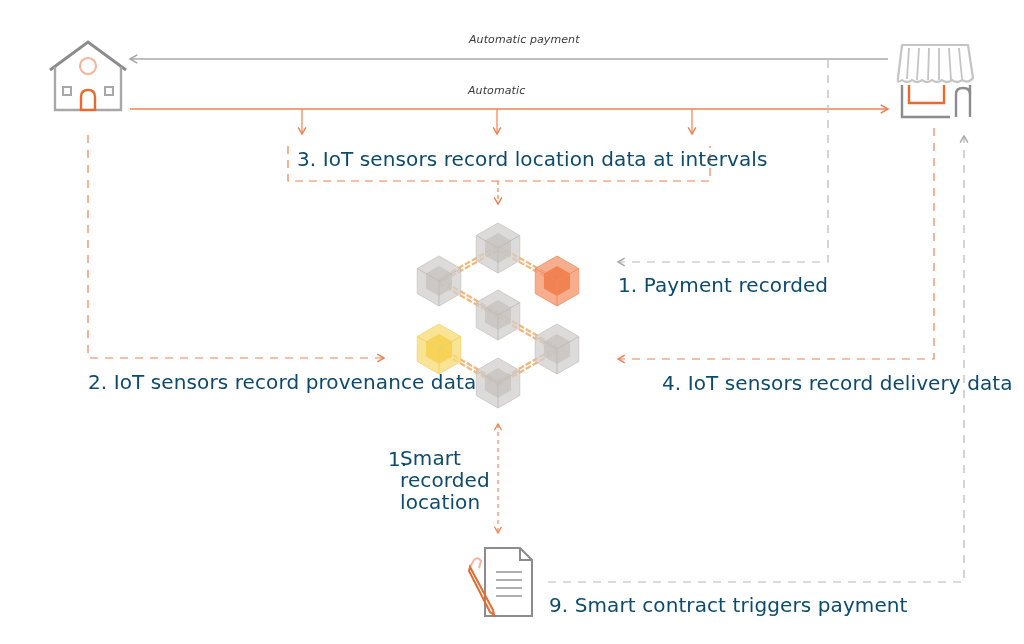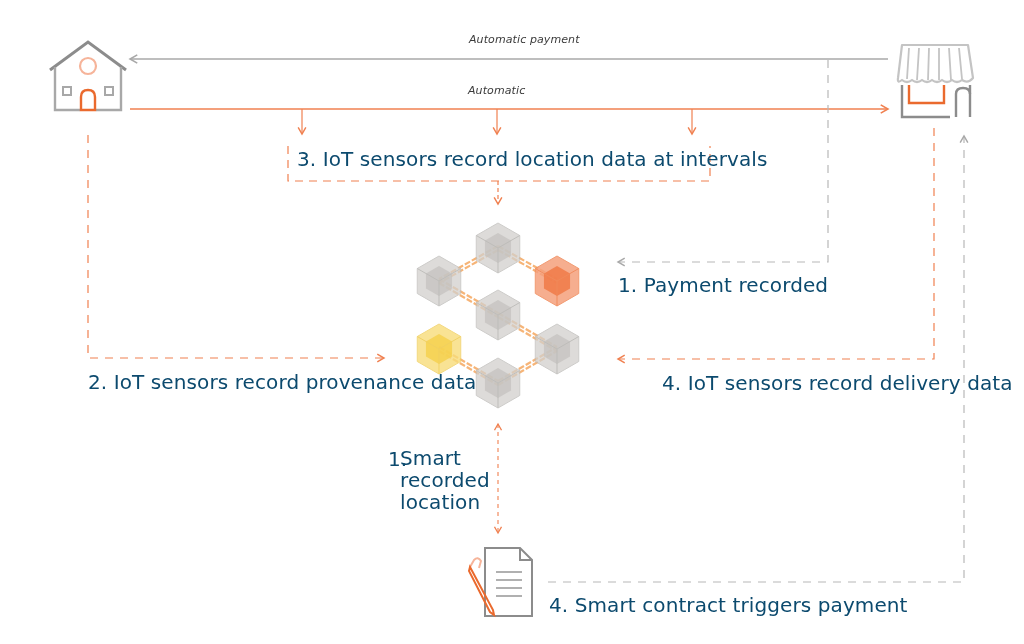--- a/index.html
+++ b/index.html
@@ -137,21 +137,21 @@
   </g>
 </svg>
 
 <div class="lbl flow" style="left:469px; top:33px;">Automatic payment</div>
 <div class="lbl flow" style="left:468px; top:84px;">Automatic</div>
 
 <div class="lbl" style="left:297px; top:147px;">3. IoT sensors record location data at intervals</div>
 <div class="lbl" style="left:88px; top:370px;">2. IoT sensors record provenance data</div>
 <div class="lbl" style="left:618px; top:273px;">1. Payment recorded</div>
 <div class="lbl" style="left:618px; top:371px;margin-left:44px;">4. IoT sensors record delivery data</div>
-<div class="lbl" style="left:549px; top:593px;">4. Smart contract triggers payment</div>
+<div class="lbl" style="left:549px; top:593px;">9. Smart contract triggers payment</div>
 
 <div style="position:absolute; left:388px; top:447px;">
   <span class="lbl" style="position:absolute; left:0; top:0;">1.</span>
   <div class="lbl multi" style="position:absolute; left:12px; top:0;">
     <div>Smart</div>
     <div>recorded</div>
     <div>location</div>
   </div>
 </div>
 

